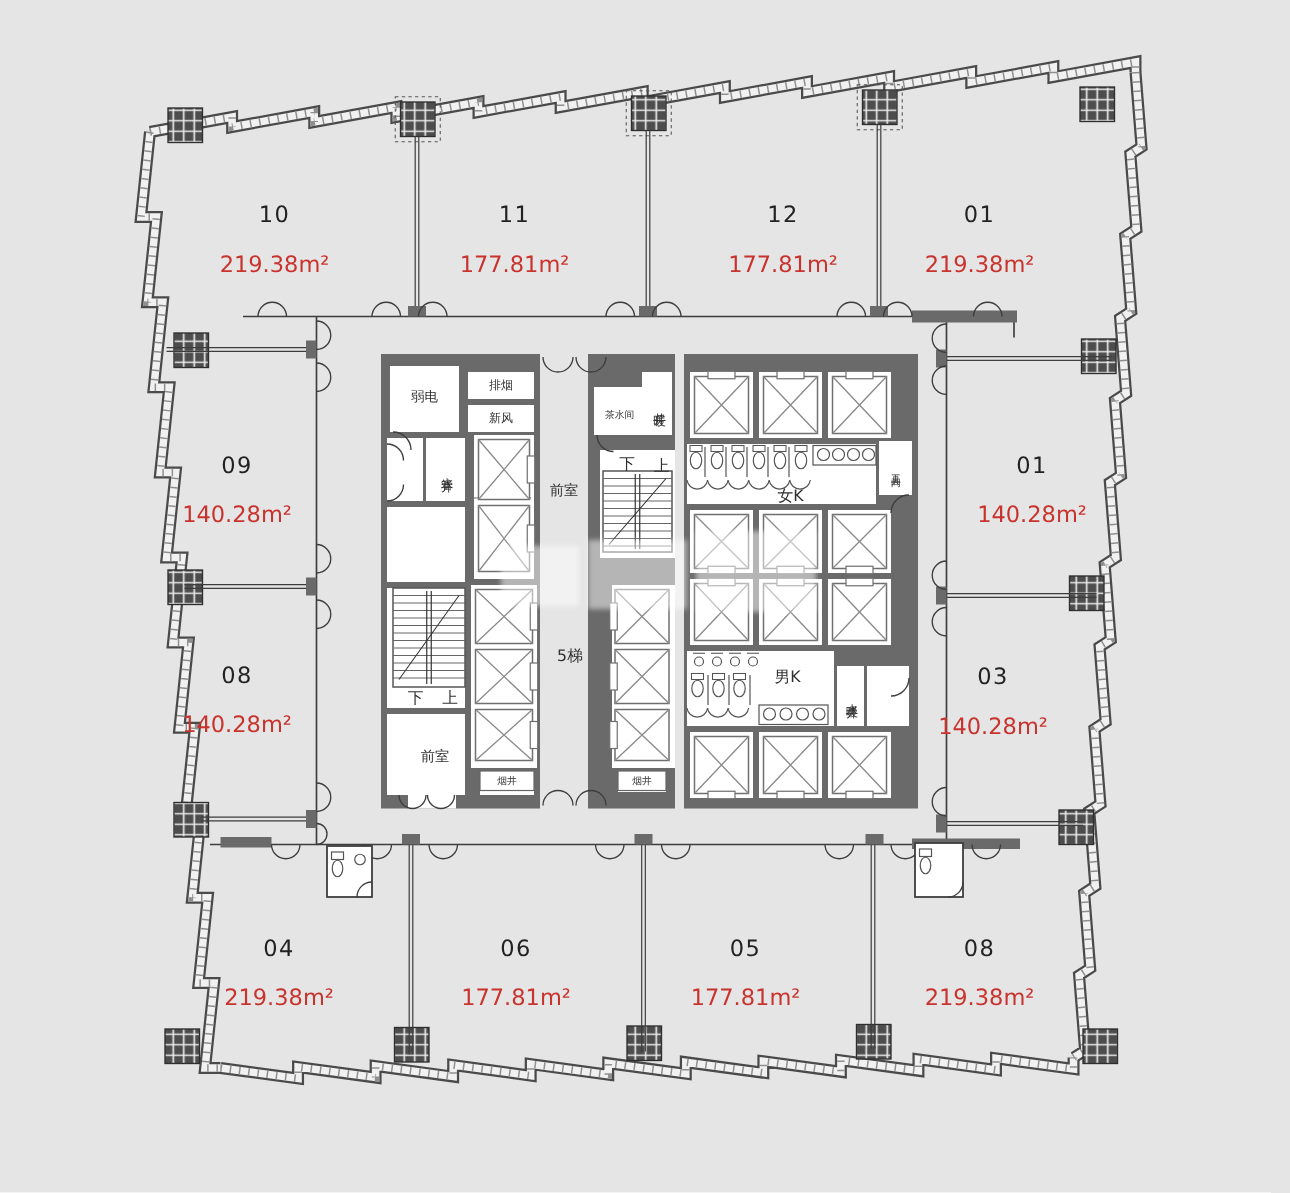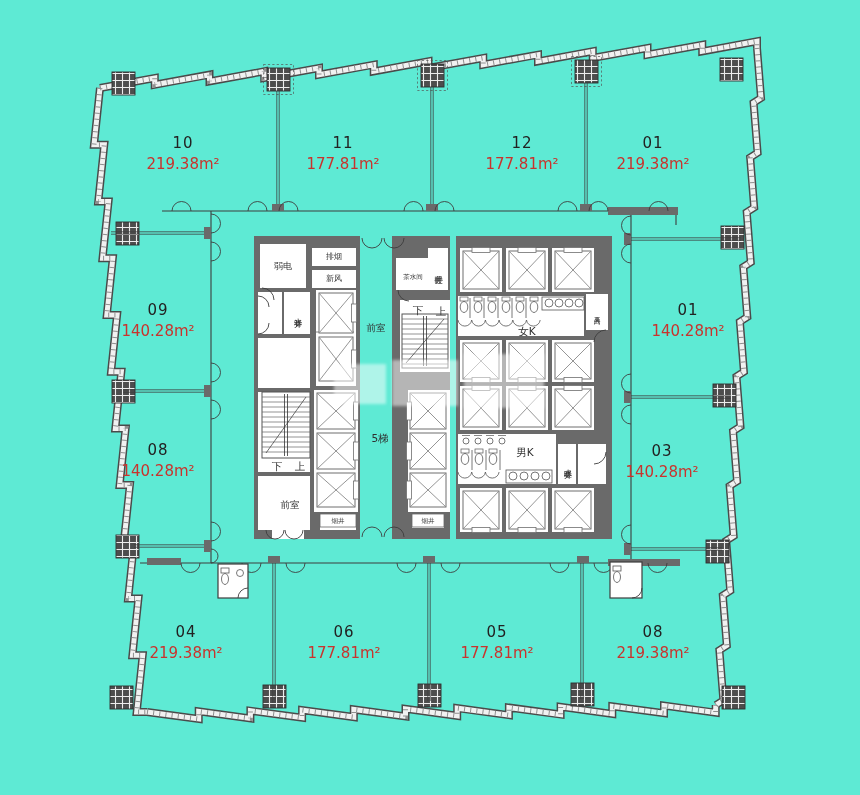--- a/index.html
+++ b/index.html
@@ -1,21 +1,21 @@
 <!DOCTYPE html>
 <html><head>
 <meta charset="utf-8">
 <style>
   html,body{margin:0;padding:0;background:#fff}
-  .plan{position:relative;width:860px;height:795px;background:#5eead4;overflow:hidden;
+  .plan{position:relative;width:860px;height:795px;background:#e5e5e5;overflow:hidden;
         font-family:"DejaVu Sans",sans-serif}
   .plan svg{position:absolute;left:0;top:0}
   .unit-label{position:absolute;transform:translateX(-50%);text-align:center;line-height:1.1;white-space:nowrap}
   .unit-label .num{font-size:15px;color:#222;letter-spacing:1px}
-  .unit-label .area{font-size:15px;color:#c9332d;margin-top:4px}
+  .unit-label .area{font-size:15px;color:#c9332d;margin-top:16px}
   .clabel{position:absolute;transform:translate(-50%,-50%);color:#2f2f2f;white-space:nowrap;line-height:1}
   .clabel.v{writing-mode:vertical-rl;letter-spacing:1px}
   .watermark{position:absolute;left:328px;top:352px;width:222px;height:62px;filter:blur(1.6px);opacity:.5;pointer-events:none}
   .watermark i{position:absolute;background:#fff;display:block}
   .wm1{left:6px;top:12px;width:52px;height:40px}
   .wm2{left:64px;top:8px;width:66px;height:46px}
   .wm3{left:136px;top:2px;width:80px;height:54px}
 </style>
 </head>
 <body>

